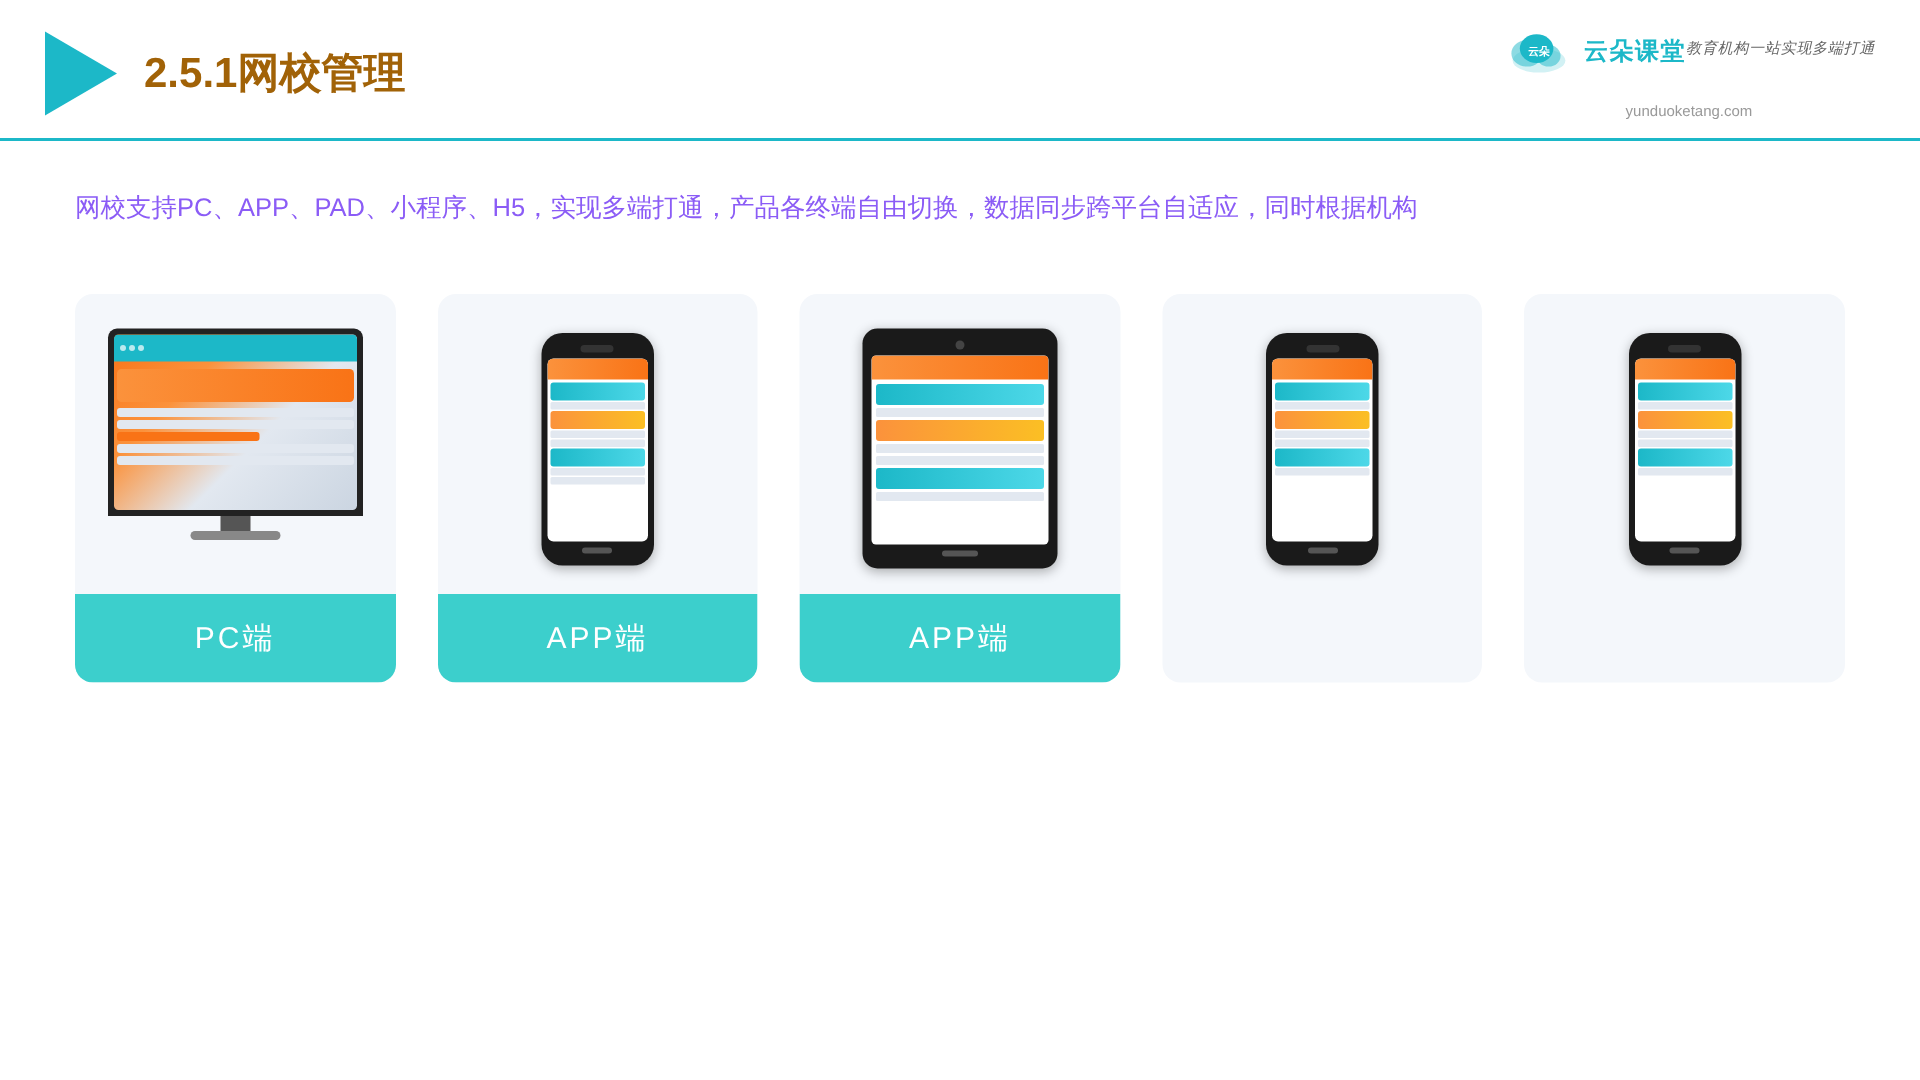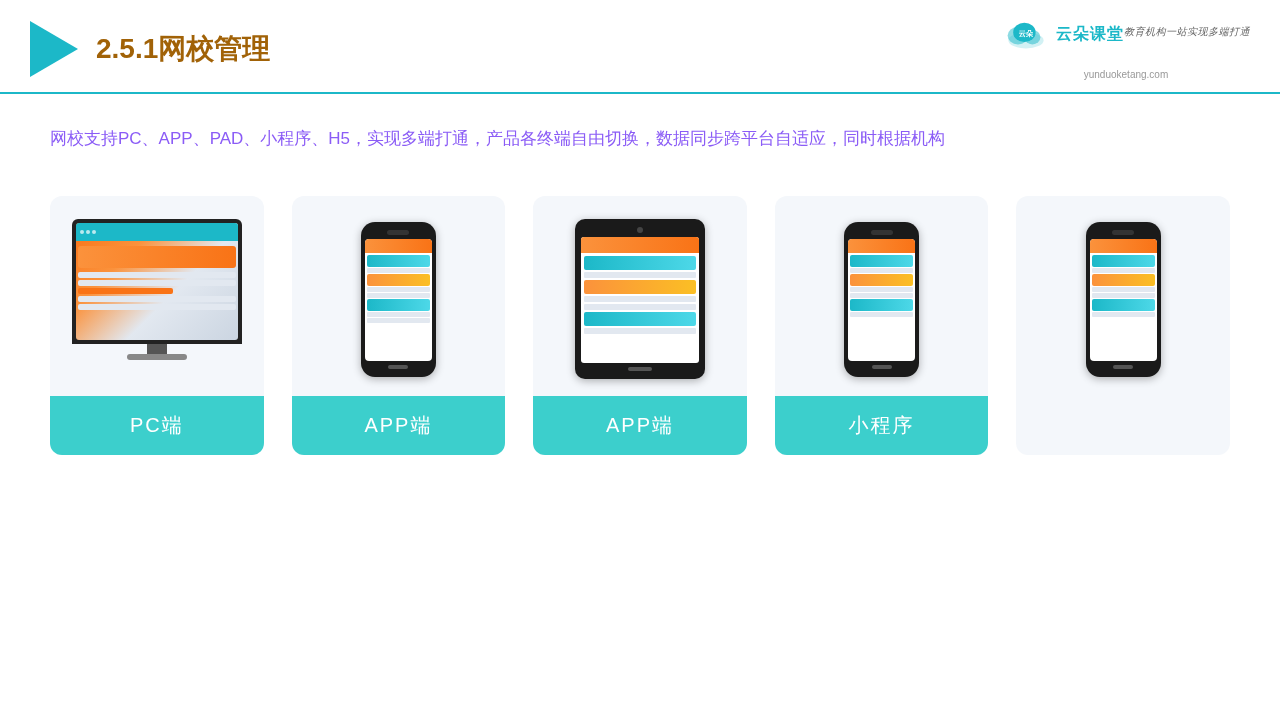--- a/index.html
+++ b/index.html
@@ -433,21 +433,20 @@
             <div class="phone-row-orange"></div>
             <div class="phone-row"></div>
             <div class="phone-row"></div>
             <div class="phone-row-colored"></div>
             <div class="phone-row"></div>
           </div>
         </div>
         <div class="phone-bottom"></div>
       </div>
     </div>
-    <div class="card-label">小程序</div>
   </div>
 
   <div class="card">
     <div class="card-image-area">
       <div class="phone-mockup">
         <div class="phone-notch"></div>
         <div class="phone-screen">
           <div class="phone-screen-bar"></div>
           <div class="phone-screen-content">
             <div class="phone-row-colored"></div>

